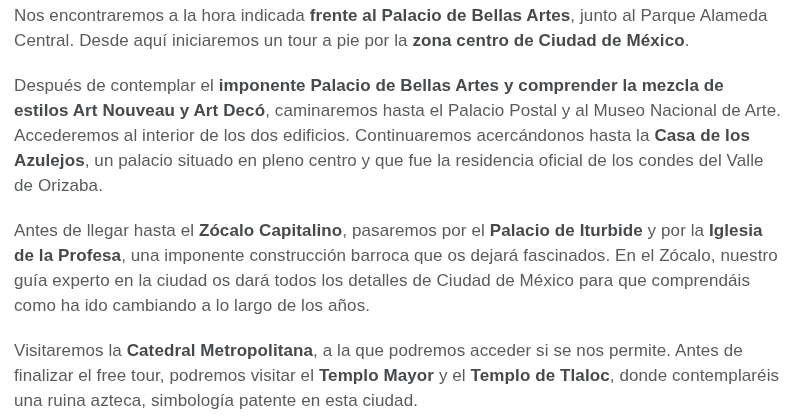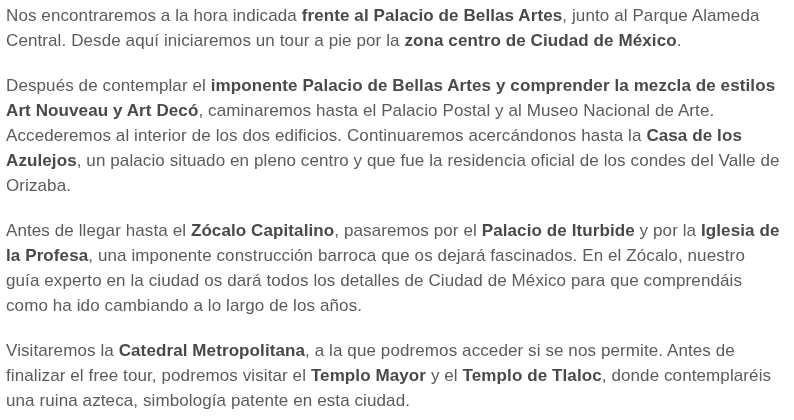--- a/index.html
+++ b/index.html
@@ -8,21 +8,21 @@
   }
   body {
     width: 794px;
     height: 420px;
     background: var(--bg-color, #ffffff);
     overflow: hidden;
   }
   .article {
     box-sizing: border-box;
     width: 794px;
-    padding: 3px 12px 0 6px;
+    padding: 3px 12px 0 14px;
     font-family: "Liberation Sans", "DejaVu Sans", sans-serif;
     font-size: 17px;
     line-height: 25px;
     letter-spacing: 0.1px;
     color: var(--text-color, #585c5f);
   }
   .article p {
     margin: 0 0 20px 0;
   }
   .seg {

